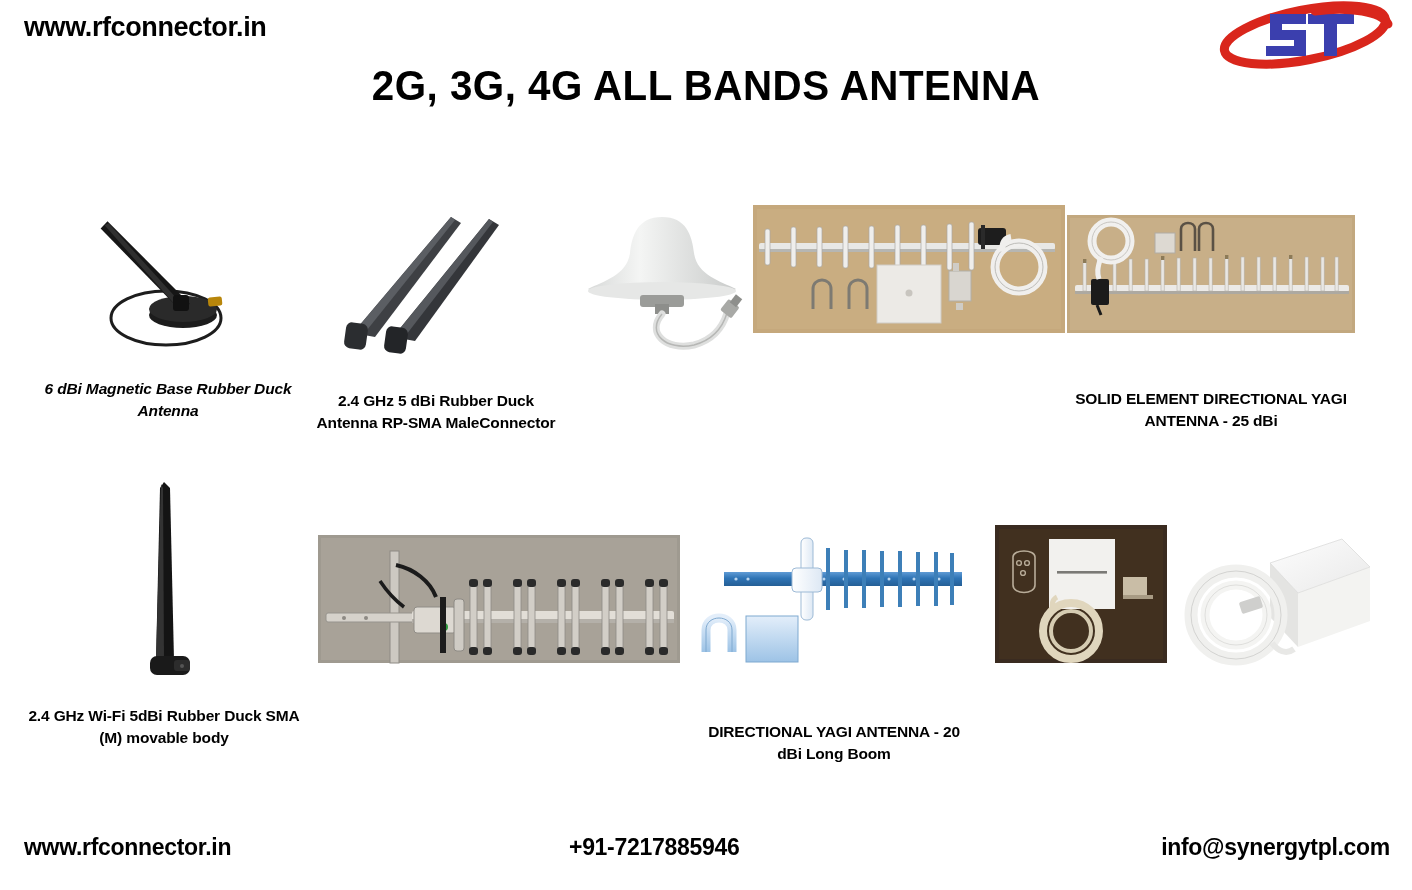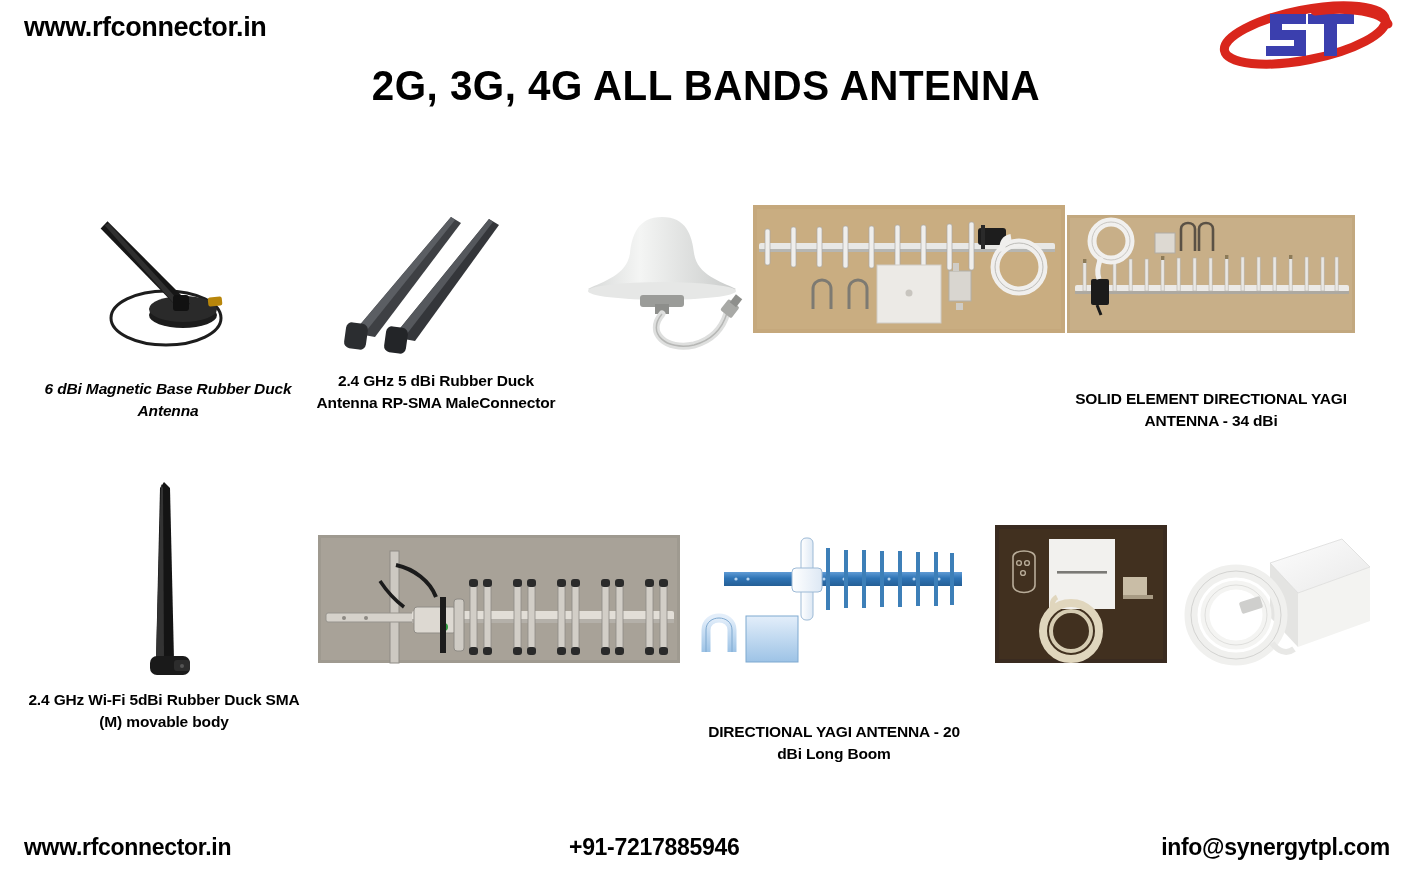--- a/index.html
+++ b/index.html
@@ -170,21 +170,21 @@
           <rect x="14" y="118" width="22" height="26" rx="6" fill="#2b2d30" transform="rotate(8 25 131)"></rect>
         </g>
 
         <g>
           <polygon points="62,132 84,136 168,20 158,14" fill="#34363a"></polygon>
           <polygon points="62,132 72,134 162,17 158,14" fill="#55585d"></polygon>
           <rect x="54" y="122" width="22" height="26" rx="6" fill="#232528" transform="rotate(8 65 135)"></rect>
         </g>
       </svg>
     </div>
-    <div class="product-caption" style="width:250px; margin-top:0;">2.4 GHz 5 dBi Rubber Duck Antenna RP-SMA MaleConnector</div>
+    <div class="product-caption" style="width:250px; margin-top:20px;">2.4 GHz 5 dBi Rubber Duck Antenna RP-SMA MaleConnector</div>
   </div>
 
   <div class="product-cell" style="width:190px;">
     <div class="product-image" style="height:165px;">
       <svg width="175" height="160" viewBox="0 0 175 160">
         <defs>
           <linearGradient id="domeG" x1="0" y1="0" x2="1" y2="0">
             <stop offset="0%" stop-color="#d7d9d8"></stop>
             <stop offset="35%" stop-color="#f4f5f4"></stop>
             <stop offset="100%" stop-color="#c9cbca"></stop>
@@ -295,39 +295,39 @@
         <circle cx="44" cy="26" r="19" fill="none" stroke="#f1f0ee" stroke-width="9"></circle>
         <circle cx="44" cy="26" r="19" fill="none" stroke="#bcbab5" stroke-width="0.8"></circle>
         <path d="M34 42 C 30 54, 30 58, 32 64" fill="none" stroke="#f1f0ee" stroke-width="5"></path>
 
         <rect x="88" y="18" width="20" height="20" fill="#ddd9d2" stroke="#b0aca4"></rect>
 
         <path d="M114 36 L114 14 C 114 6, 128 6, 128 14 L128 36" fill="none" stroke="#5a5145" stroke-width="2.6"></path>
         <path d="M132 36 L132 14 C 132 6, 146 6, 146 14 L146 36" fill="none" stroke="#5a5145" stroke-width="2.6"></path>
       </svg>
     </div>
-    <div class="product-caption" style="width:290px; margin-top:8px;">SOLID ELEMENT DIRECTIONAL YAGI ANTENNA - 34 dBi</div>
+    <div class="product-caption" style="width:290px; margin-top:8px;">SOLID ELEMENT DIRECTIONAL YAGI ANTENNA - 25 dBi</div>
   </div>
 </div>
 
 <div class="product-row" id="row-2">
 
   <div class="product-cell" style="width:300px; margin-left:14px;">
     <div class="product-image" style="height:215px;">
       <svg width="120" height="210" viewBox="0 0 120 210">
 
         <polygon points="52,190 70,190 66,18 60,12 56,18" fill="#141414"></polygon>
         <polygon points="52,190 60,190 59,18 57,14" fill="#333"></polygon>
 
         <rect x="46" y="186" width="40" height="19" rx="7" fill="#1a1a1a"></rect>
         <rect x="70" y="190" width="16" height="11" rx="3" fill="#2c2c2c"></rect>
         <circle cx="78" cy="196" r="2" fill="#555"></circle>
       </svg>
     </div>
-    <div class="product-caption" style="width:280px; margin-top:4px;">2.4 GHz Wi-Fi 5dBi Rubber Duck SMA (M) movable body</div>
+    <div class="product-caption" style="width:280px; margin-top:20px;">2.4 GHz Wi-Fi 5dBi Rubber Duck SMA (M) movable body</div>
   </div>
 
   <div class="product-cell" style="width:370px;">
     <div class="product-image" style="height:195px; margin-top:65px;">
       <svg width="362" height="130" viewBox="0 0 362 130">
         <rect x="0" y="0" width="362" height="128" fill="#9f9a90"></rect>
         <rect x="3" y="3" width="356" height="122" fill="#a8a298"></rect>
 
         <rect x="72" y="16" width="9" height="112" fill="#cdc9c2" stroke="#8d8a84"></rect>
 

